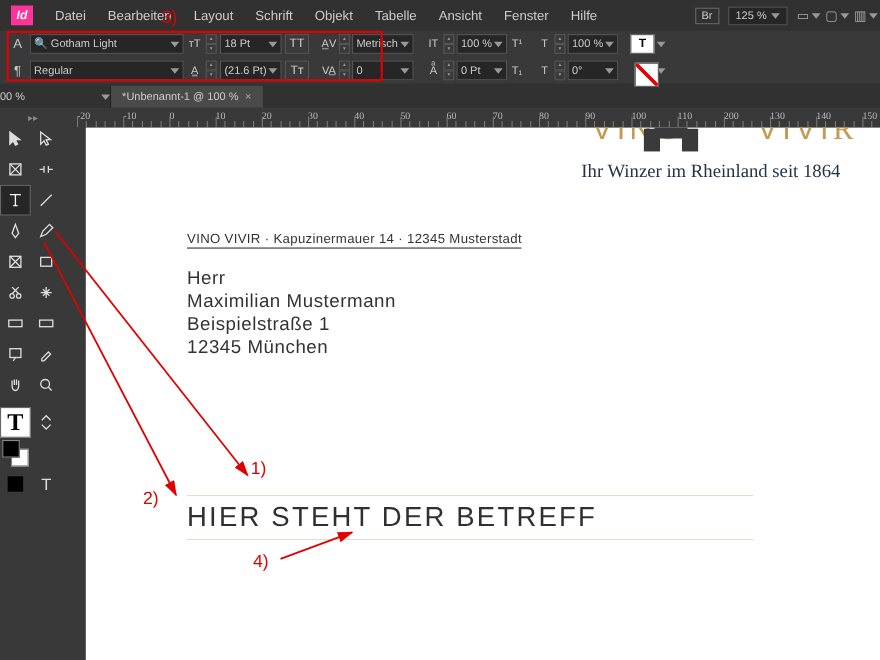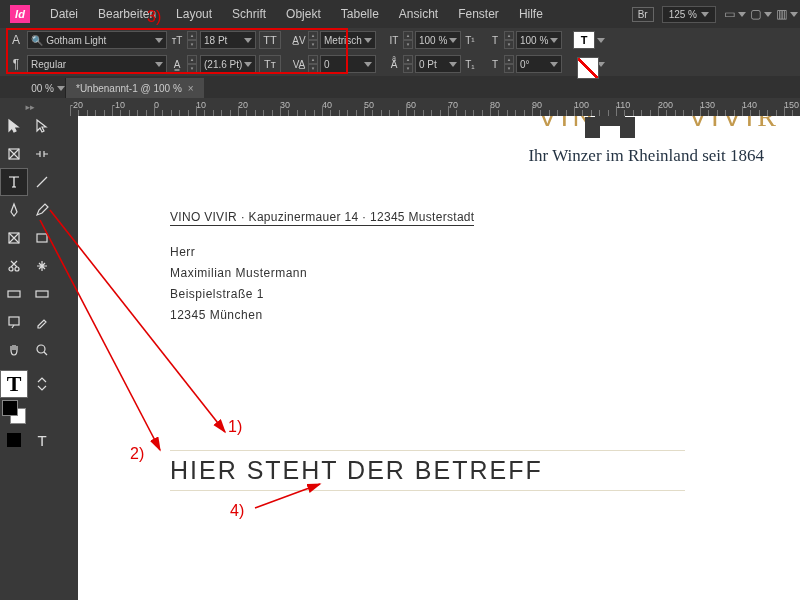--- a/index.html
+++ b/index.html
@@ -24,49 +24,49 @@
   .tt-btn { width:22px; height:18px; border:1px solid #555; display:flex; align-items:center; justify-content:center; font-size:11px; color:#ccc; background:#3a3a3a; }
   .ctrl-cluster { display:flex; align-items:center; gap:2px; margin-left:8px; }
   .mini-ico { width:14px; height:14px; color:#ccc; font-size:10px; display:flex; align-items:center; justify-content:center; }
   .spin { width:10px; height:18px; display:flex; flex-direction:column; }
   .spin div { height:9px; border:1px solid #555; background:#3a3a3a; font-size:5px; color:#999; text-align:center; line-height:7px; }
   
   .red-box { position:absolute; left:6px; top:28px; width:342px; height:46px; border:2px solid #e00000; pointer-events:none; z-index:50; }
   .red-3 { position:absolute; left:147px; top:8px; color:#e00000; font-size:14px; z-index:55; }
   
   .tabbar { height:22px; background:#313131; display:flex; align-items:flex-end; font-size:10px; color:#ccc; }
-  .tabpre { width:66px; height:20px; display:flex; align-items:center; justify-content:flex-end; border-right:1px solid #222; }
+  .tabpre { width:101px; height:20px; display:flex; align-items:center; justify-content:space-between; border-right:1px solid #222; }
   .tab { height:20px; background:#4a4a4a; padding:0 10px; display:flex; align-items:center; gap:6px;justify-content:center; }
   .tab .x { color:#aaa; font-size:10px; }
   
   .ruler-h { position:absolute; left:60px; top:98px; right:0; height:18px; background:#393939; display:flex; color:#bbb; font-size:9px; overflow:hidden; }
   .ruler-h .tick { position:absolute; border-left:1px solid #777; height:6px; bottom:0; }
   .ruler-h .tick.maj { height:10px; }
-  .ruler-h .lbl { position:absolute; bottom:6px; }
+  .ruler-h .lbl { position:absolute; bottom:6px;font-family:Liberation Serif, serif; }
   .ruler-v { position:absolute; left:60px; top:116px; width:18px; bottom:0; background:#393939; color:#bbb; font-size:9px; }
   
   .tool-col { position:absolute; left:0; top:98px; width:60px; bottom:0; background:#393939; display:flex; flex-direction:column; padding-top:4px; }
   .tool-row { display:flex; height:28px; }
   .tool { width:28px; height:28px; display:flex; align-items:center; justify-content:center; color:#ddd; font-size:15px; cursor:pointer; border:1px solid transparent; }
   .tool.sel { background:#262626; border:1px solid #666; }
   .tool svg { width:16px; height:16px; stroke:#ddd; fill:none; stroke-width:1.2; }
   .tool.sel svg { stroke:#fff; }
   .tool-T-big { width:28px; height:28px; background:#fff; color:#000; font-family:"Times New Roman",serif; font-size:22px; font-weight:bold; display:flex; align-items:center; justify-content:center; border:1px solid #666; }
   .color-sw { position:relative; width:28px; height:28px; }
   .sw-front { position:absolute; left:2px; top:2px; width:16px; height:16px; background:#000; border:1px solid #888; z-index:2; }
   .sw-back { position:absolute; right:2px; bottom:2px; width:16px; height:16px; background:#fff; border:1px solid #888; }
   .redslash { position:absolute; left:4px; top:4px; width:22px; height:22px; }
   .redslash::after { content:""; position:absolute; left:0; top:0; width:100%; height:100%; background:linear-gradient(45deg,transparent 45%,#e00 45%,#e00 55%,transparent 55%); }
   
   .canvas { position:absolute; left:78px; top:116px; right:0; bottom:0; background:#fff; overflow:hidden; }
   .logo-main { position:absolute; top:-15px; right:20px; font-family:"Times New Roman",serif; font-size:28px; font-weight:400; color:#c39a4e; letter-spacing:4px; white-space:nowrap; }
   .logo-cap { position:absolute; top:-8px; right:165px; width:50px; height:30px; background:#3a3a3a; clip-path:polygon(0 100%,0 30%,20% 30%,20% 0,80% 0,80% 30%,100% 30%,100% 100%,70% 100%,70% 60%,30% 60%,30% 100%); }
   .tagline { position:absolute; top:30px; right:36px; font-family:"Brush Script MT",cursive; font-size:17px; color:#253444; }
   .sender { position:absolute; left:92px; top:94px; font-size:12px; color:#333; border-bottom:1px solid #333; padding-bottom:1px; letter-spacing:0.3px; }
-  .addr { position:absolute; left:92px; top:126px; font-size:12px; color:#333; line-height:21px; letter-spacing:0.5px; }
+  .addr { position:absolute; left:92px; top:126px; font-size:17px; color:#333; line-height:21px; letter-spacing:0.5px; }
   .subject-wrap { position:absolute; left:92px; top:334px; width:515px; }
   .subj-line { height:1px; background:#e2dcc8; }
   .subject { font-size:25px; color:#303030; letter-spacing:2px; padding:5px 0; font-weight:300; }
   
   .ann { position:absolute; color:#e00000; font-size:16px; z-index:60; pointer-events:none; }
   svg.arrows { position:absolute; left:0; top:0; width:800px; height:600px; pointer-events:none; z-index:58; }
 </style>
 </head>
 <body>
 

